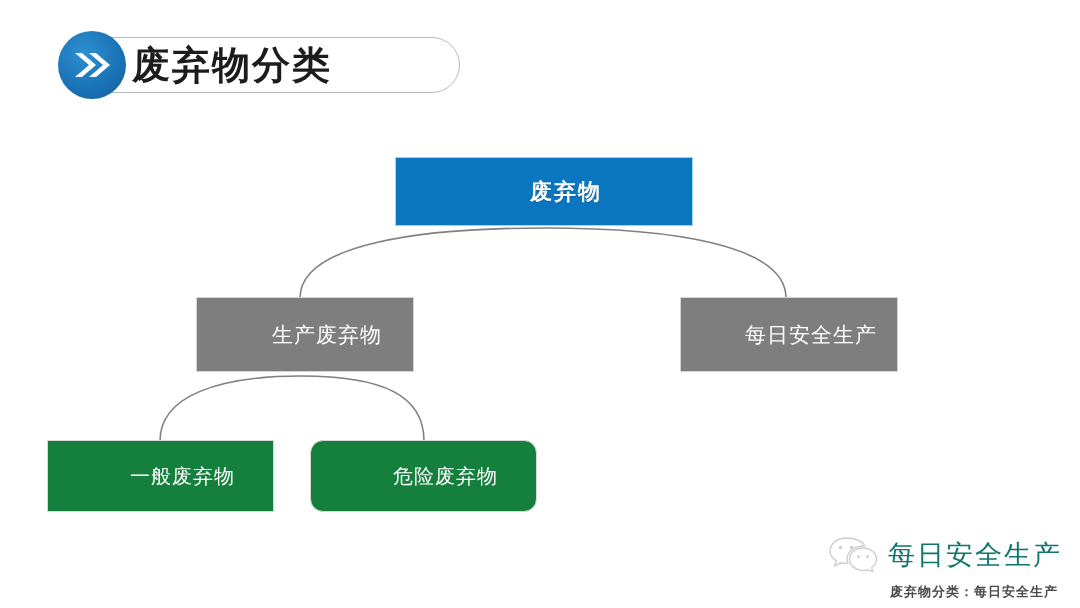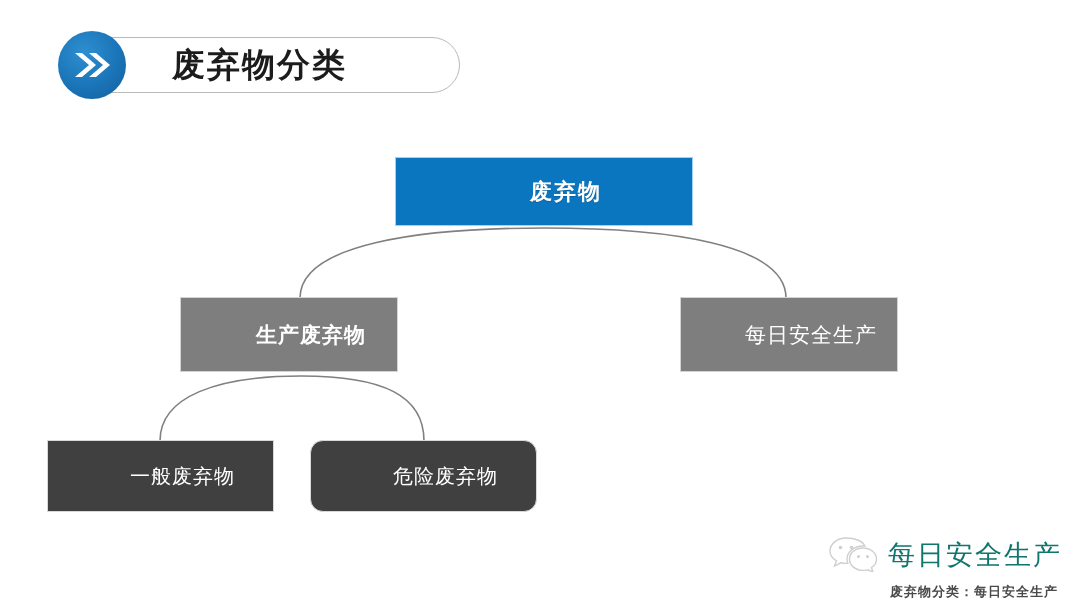--- a/index.html
+++ b/index.html
@@ -44,26 +44,25 @@
     justify-content: center;
   }
   .title-badge svg { display: block; }
   .title-text {
     position: absolute;
     left: 132px;
     top: 40px;
     height: 50px;
     line-height: 50px;
     font-family: "DejaVu Serif", "Liberation Serif", serif;
-    font-size: 33px;
+    font-size: 38px;
     font-weight: bold;
     color: #1c1c1c;
     letter-spacing: 2px;
     white-space: nowrap;
-    margin-left: 40px;
   }
 
   
   .node {
     position: absolute;
     box-sizing: border-box;
     display: flex;
     align-items: center;
     justify-content: center;
     color: #ffffff;
@@ -84,26 +83,26 @@
     text-shadow: 0 1px 1px rgba(0,0,0,0.18);
   }
   .node-l2 {
     width: 218px;
     height: 75px;
     background: #7e7e7e;
     border: 1px solid #d4d4d4;
     font-size: 21px;
     letter-spacing: 1px;
   }
-  .node-prod { left: 180px; top: 297px; font-weight: bold; }
+  .node-prod { left: 196px; top: 297px; }
   .node-life { left: 680px; top: 297px; }
   .node-l3 {
     width: 227px;
     height: 72px;
-    background: #404040;
+    background: #15803d;
     border: 1px solid #d8d8d8;
     font-size: 20px;
     letter-spacing: 1px;
   }
   .node-general { left: 47px; top: 440px; }
   .node-hazard { left: 310px; top: 440px; border-radius: 13px; }
 
   
   #connectors {
     position: absolute;

